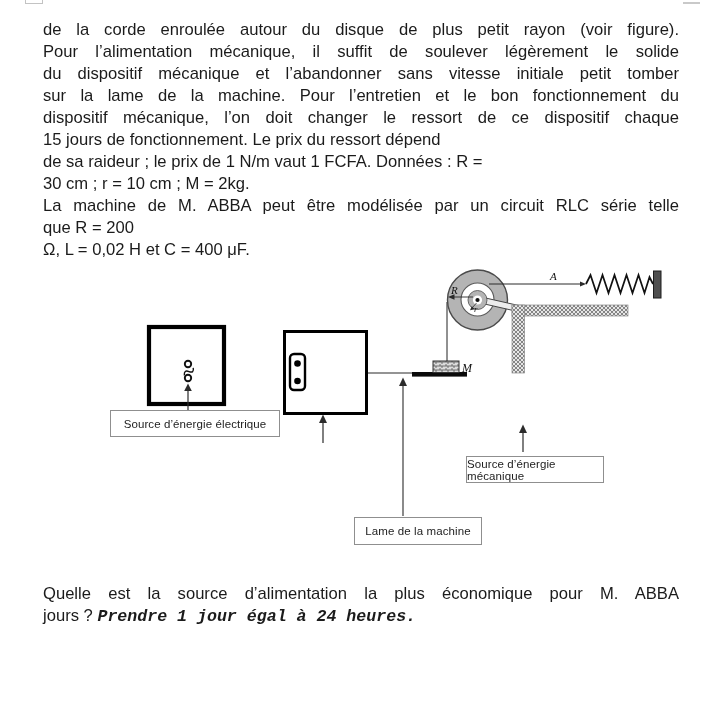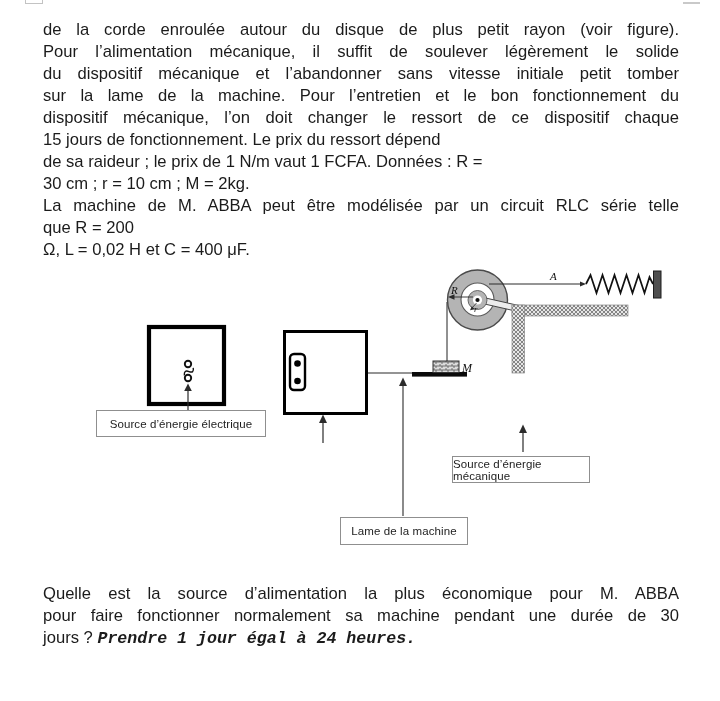--- a/index.html
+++ b/index.html
@@ -10,21 +10,21 @@
   .frag-r{left:683px;top:2px;width:17px;height:2px;background:#c9c9c9;border:none;}
   .para{position:absolute;left:43px;width:636px;font-size:16.6px;line-height:22px;color:#1b1b1b;}
   .para-top{top:19px;}
   .para-bottom{top:583px;}
   .ln{height:22px;white-space:nowrap;text-align:left;}
   .ln.just{white-space:normal;text-align:justify;text-align-last:justify;}
   .em{font-weight:bold;font-style:italic;font-family:Liberation Mono, monospace;}
   .figure{position:absolute;left:0;top:258px;width:720px;height:302px;}
   .callout{position:absolute;background:#ffffff;border:1px solid #8f8f8f;
            display:flex;align-items:center;justify-content:center;
-           font-size:11.5px;color:#1d1d1d;letter-spacing:0.1px;box-sizing:border-box;}
+           font-size:11.5px;color:#1d1d1d;letter-spacing:0.1px;box-sizing:border-box;margin-left:14px;}
 </style>
 </head>
 <body>
 
 <div class="page">
 
   <div class="frag frag-l"></div>
   <div class="frag frag-r"></div>
 
   <div class="para para-top">
@@ -135,17 +135,16 @@
   </div>
   <div class="callout" style="left:452px;top:456px;width:138px;height:27px">
     <span>Source d’énergie mécanique</span>
   </div>
   <div class="callout" style="left:340px;top:517px;width:128px;height:28px">
     <span>Lame de la machine</span>
   </div>
 
   <div class="para para-bottom">
     <div class="ln just">Quelle est la source d’alimentation la plus économique pour M. ABBA</div>
-    <div class="ln just">pour faire fonctionner normalement sa machine pendant une durée de 30</div>
     <div class="ln"><span>jours ? </span><span class="em">Prendre 1 jour égal à 24 heures.</span></div>
   </div>
 
 </div>
 
 </body></html>

